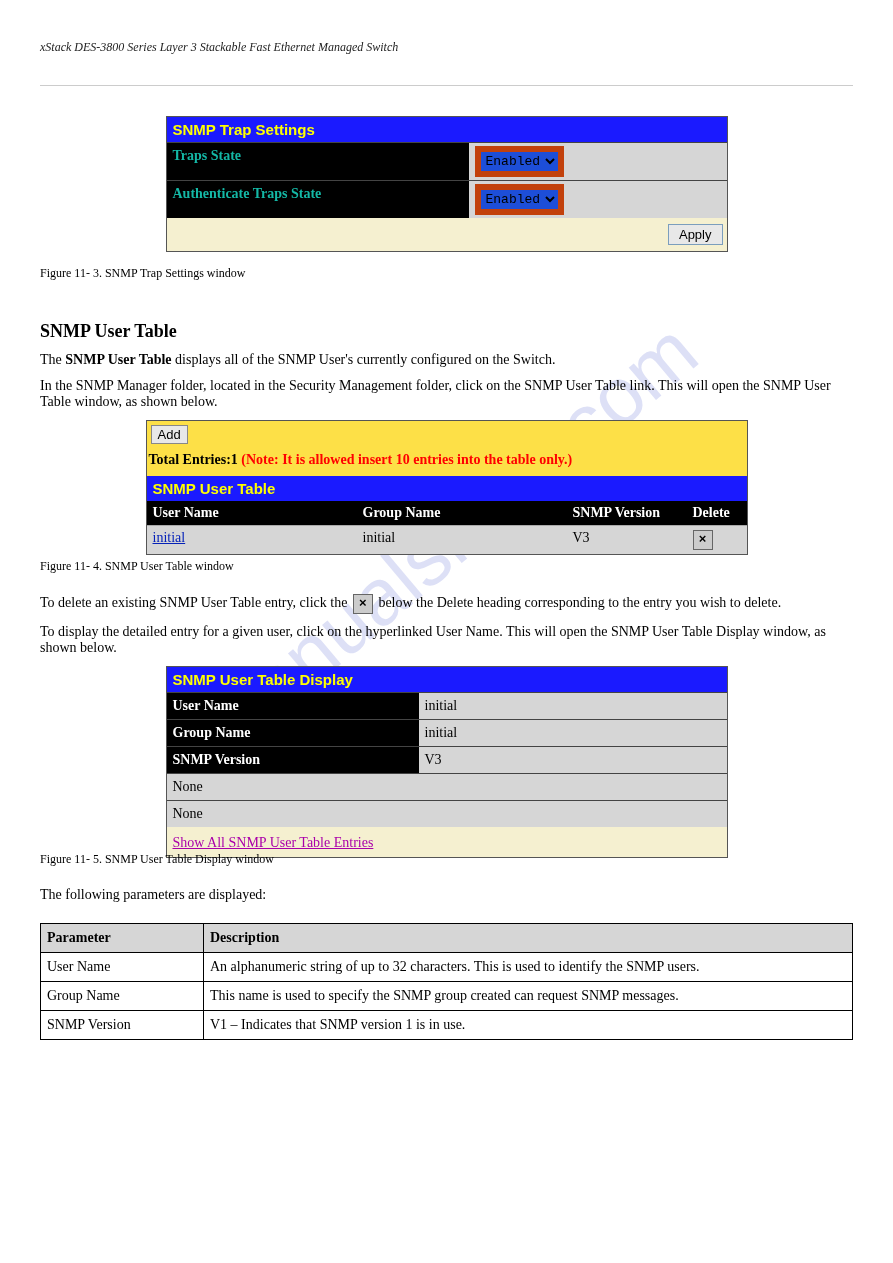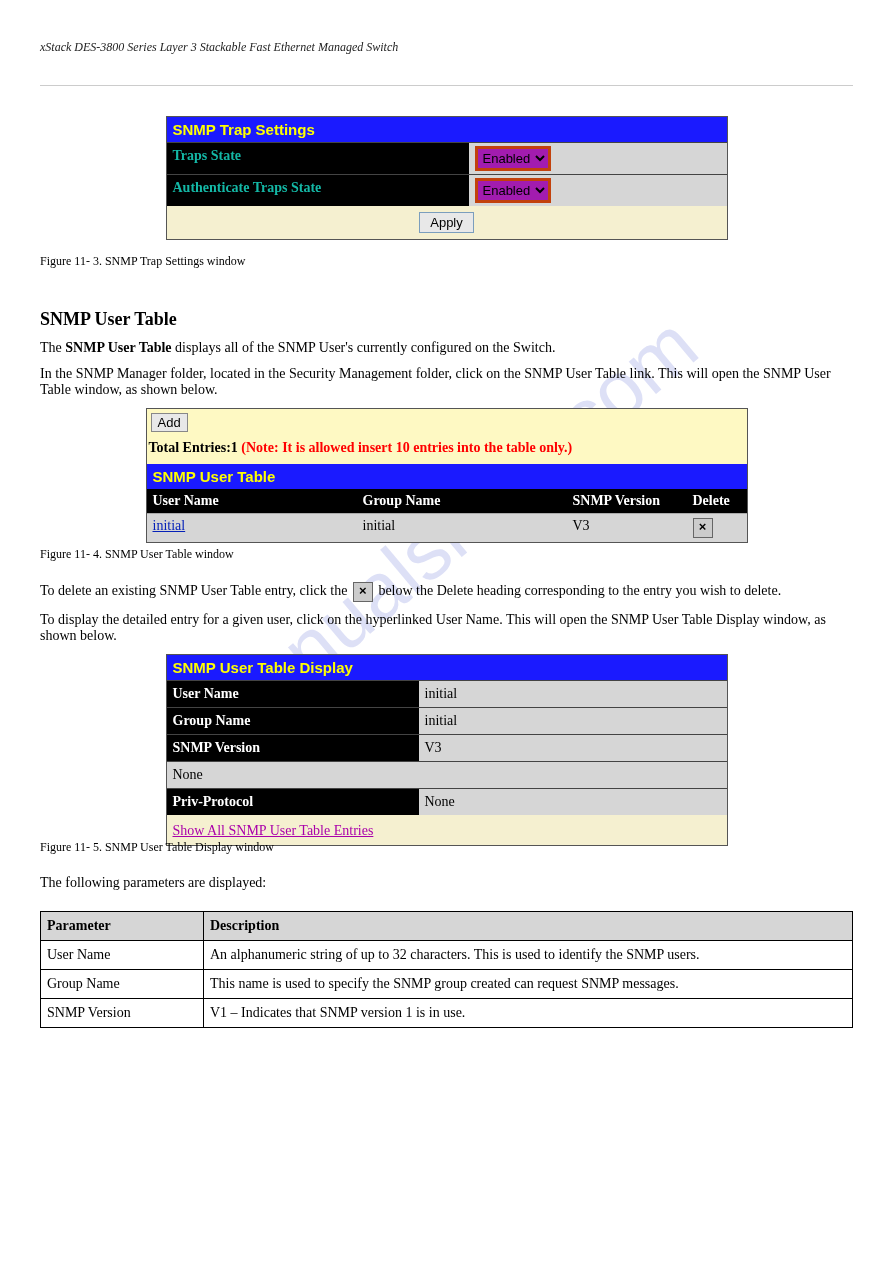--- a/index.html
+++ b/index.html
@@ -51,29 +51,29 @@
   }
   .panel-field {
     background: #d6d6d6;
     padding: 3px 6px;
     flex: 1;
     display: flex;
     align-items: center;
     border-top: 1px solid #444;
   }
   select.classic {
-    font-family: Liberation Sans, sans-serif;
-    font-size: 13px;
-    background: #a21caf;
-    border: 3px solid #c2410c;
+    font-family: Liberation Mono, monospace;
+    font-size: 13px;
+    background: #1d4ed8;
+    border: 6px solid #c2410c;
     padding: 1px;
   }
   .panel-apply-row {
     display: flex;
-    justify-content: center;
+    justify-content: flex-end;
     padding: 6px 4px;
     background: #f5f0d0;
     border-radius: 14px;
   }
   button.classic {
     font-family: Arial, sans-serif;
     font-size: 13px;
     background: #e8e8e8;
     border: 1px solid #7b9ebd;
     padding: 2px 10px;
@@ -86,21 +86,21 @@
     border: 1px solid #888;
     padding: 1px 6px;
     cursor: pointer;
   }
 
   
   .user-panel {
     width: 600px;
     margin: 10px auto;
     border: 1px solid #555;
-    background: #fef9c3;
+    background: #fde047;
     font-family: "Times New Roman", serif;
   }
   .user-panel-top {
     padding: 4px;
   }
   .total-line {
     padding: 4px 2px 8px 2px;
     font-weight: bold;
   }
   .note-red { color: red; font-weight: bold; }
@@ -325,21 +325,20 @@
     <div class="disp-val">initial</div>
   </div>
   <div class="disp-row">
     <div class="disp-label">SNMP Version</div>
     <div class="disp-val">V3</div>
   </div>
   <div class="disp-row">
     <div class="disp-val">None</div>
   </div>
   <div class="disp-row">
-    <div class="disp-label">Priv-Protocol</div>
     <div class="disp-val">None</div>
   </div>
   <div class="disp-link-row">
     <a href="#" class="showlink">Show All SNMP User Table Entries</a>
   </div>
 </div>
 <div class="figure-caption">Figure 11- 5. SNMP User Table Display window</div>
 
 <p class="prose">The following parameters are displayed:</p>
 

